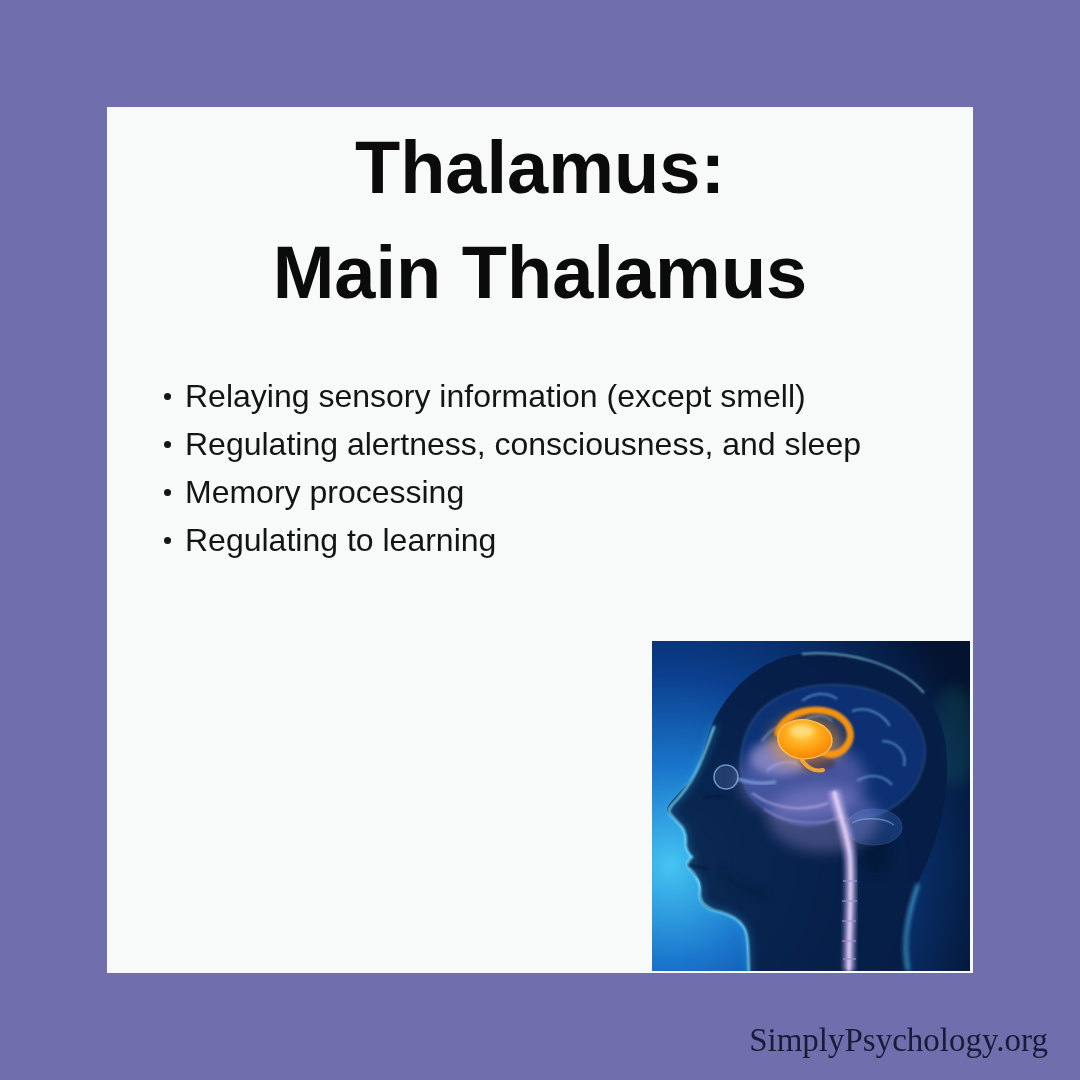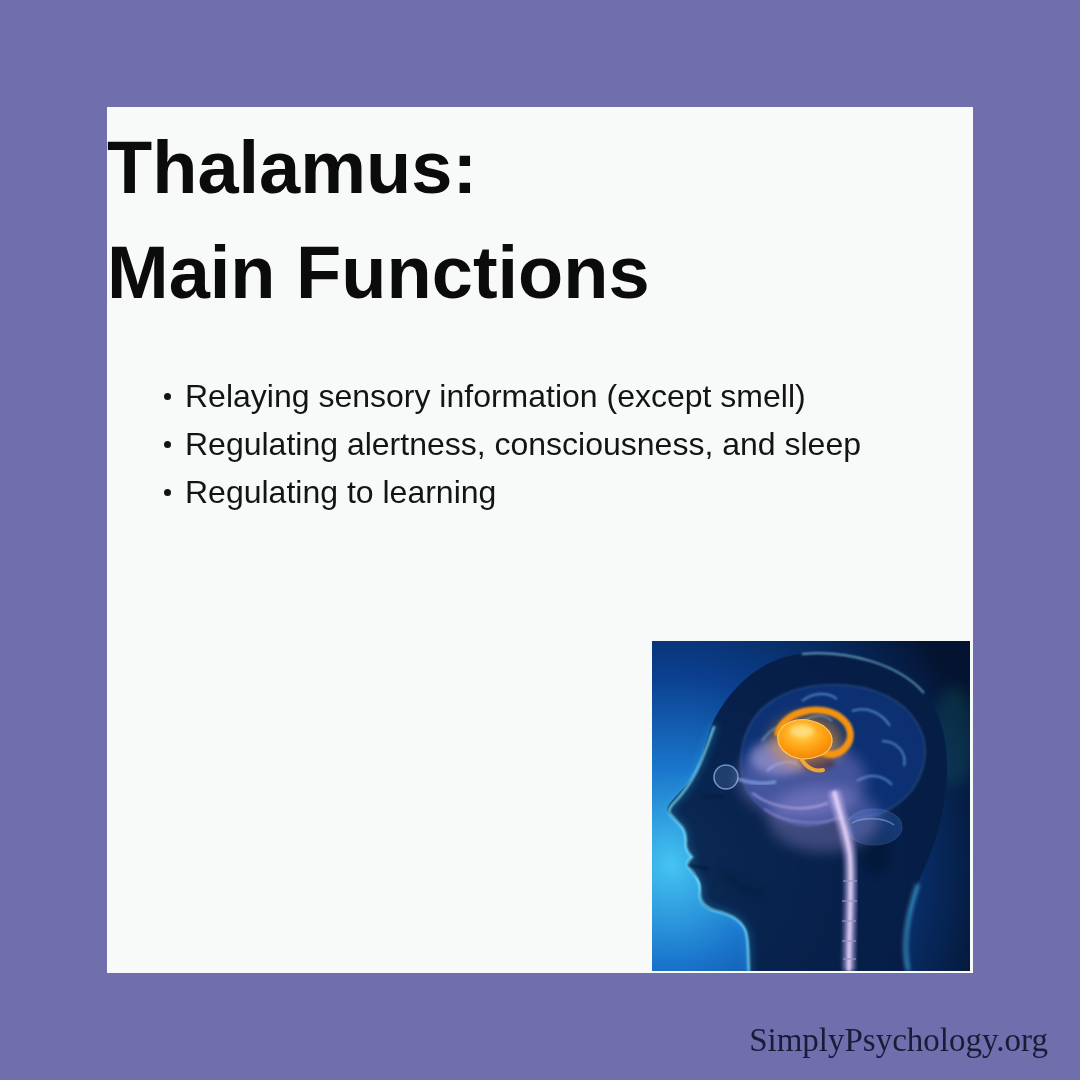--- a/index.html
+++ b/index.html
@@ -17,21 +17,21 @@
     font-family:"Liberation Sans","DejaVu Sans",sans-serif;
     position:relative;
     overflow:hidden;
   }
   .stage{position:absolute;inset:0;}
   .card{
     position:absolute;
     left:107px;top:107px;width:866px;height:866px;
     background:var(--color-card,#f8fafa);
   }
-  .title-block{padding-top:8px;}
+  .title-block{padding-top:8px;text-align:center;}
   .title-line{
     font-size:74px;
     line-height:105px;
     font-weight:bold;
     color:var(--color-title-text,#0b0b0b);
     letter-spacing:0;
   }
   ul.functions{
     list-style:none;
     margin:47px 0 0 0;
@@ -71,26 +71,27 @@
 </style>
 </head>
 <body>
 
 <div class="stage">
 
   <div class="card">
 
     <div class="title-block">
       <div class="title-line">Thalamus:</div>
-      <div class="title-line">Main Functions</div>
+      <div class="title-line">Main Thalamus</div>
     </div>
 
     <ul class="functions">
         <li>Relaying sensory information (except smell)</li>
         <li>Regulating alertness, consciousness, and sleep</li>
+        <li>Memory processing</li>
         <li>Regulating to learning</li>
       </ul>
 
     <div class="brain-figure" title="thalamus-brain-illustration">
       <svg viewBox="0 0 318 330" xmlns="http://www.w3.org/2000/svg">
         <defs>
           <radialGradient id="bgGlow" cx="6%" cy="68%" r="105%">
             <stop offset="0%" stop-color="#45c4f2"></stop>
             <stop offset="28%" stop-color="#1a76cc"></stop>
             <stop offset="55%" stop-color="#0b3f8e"></stop>

